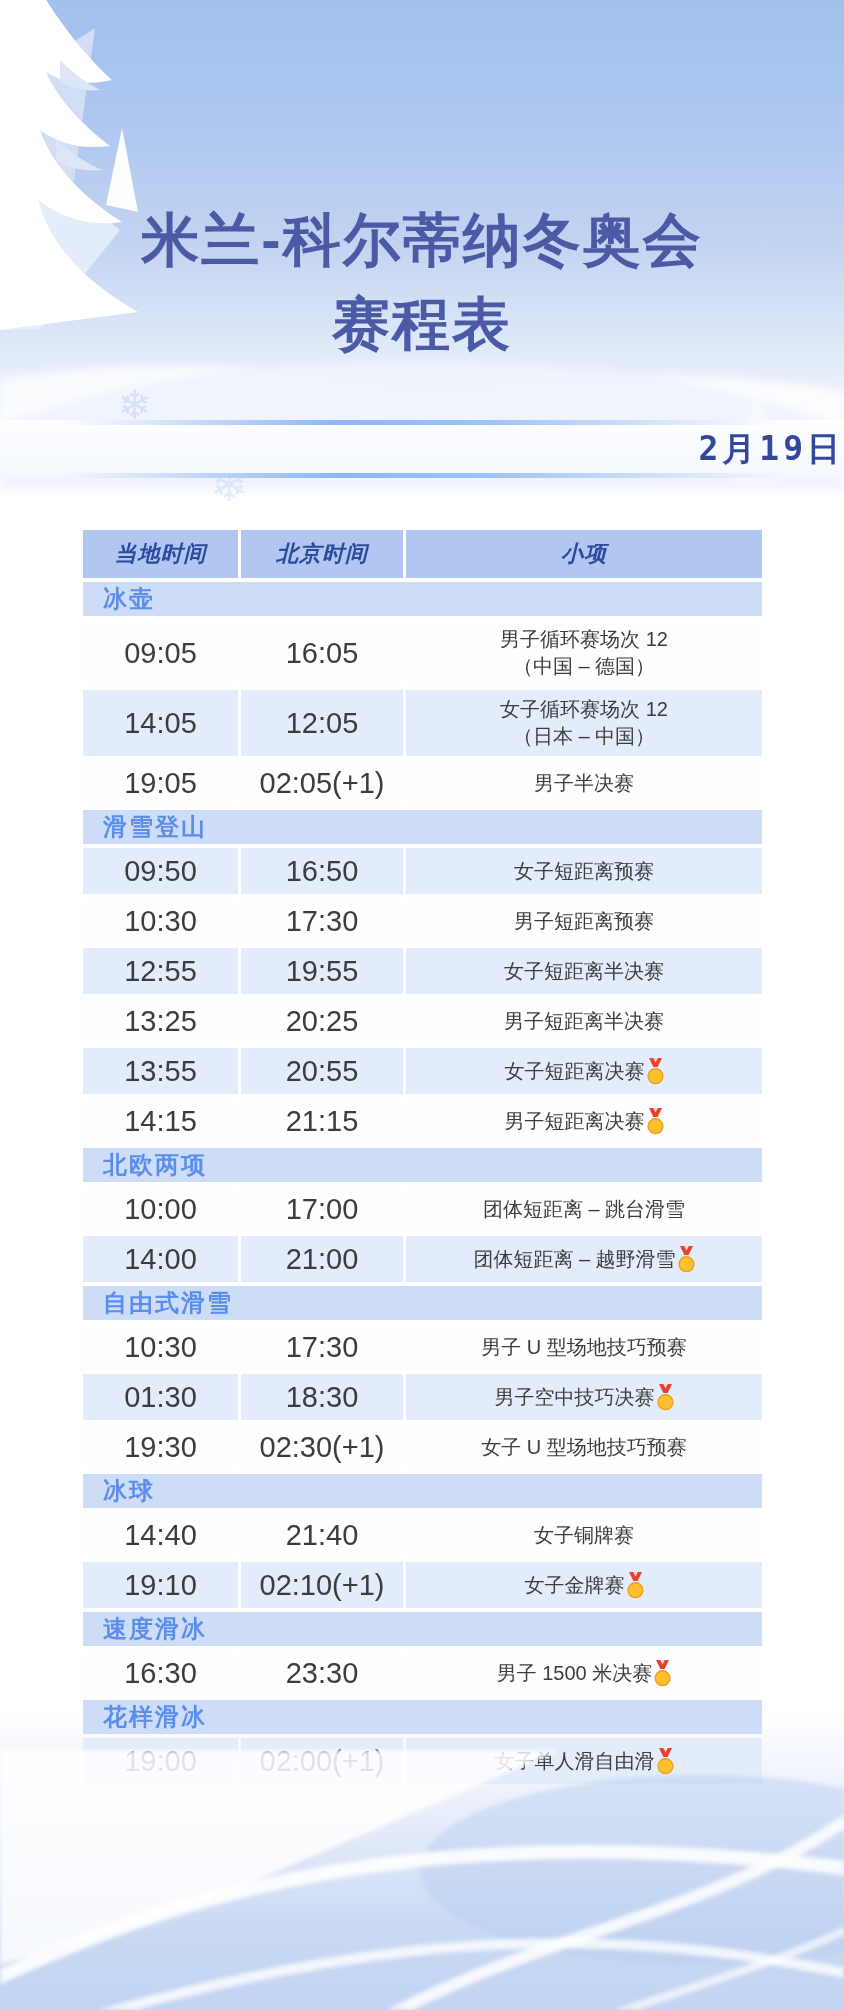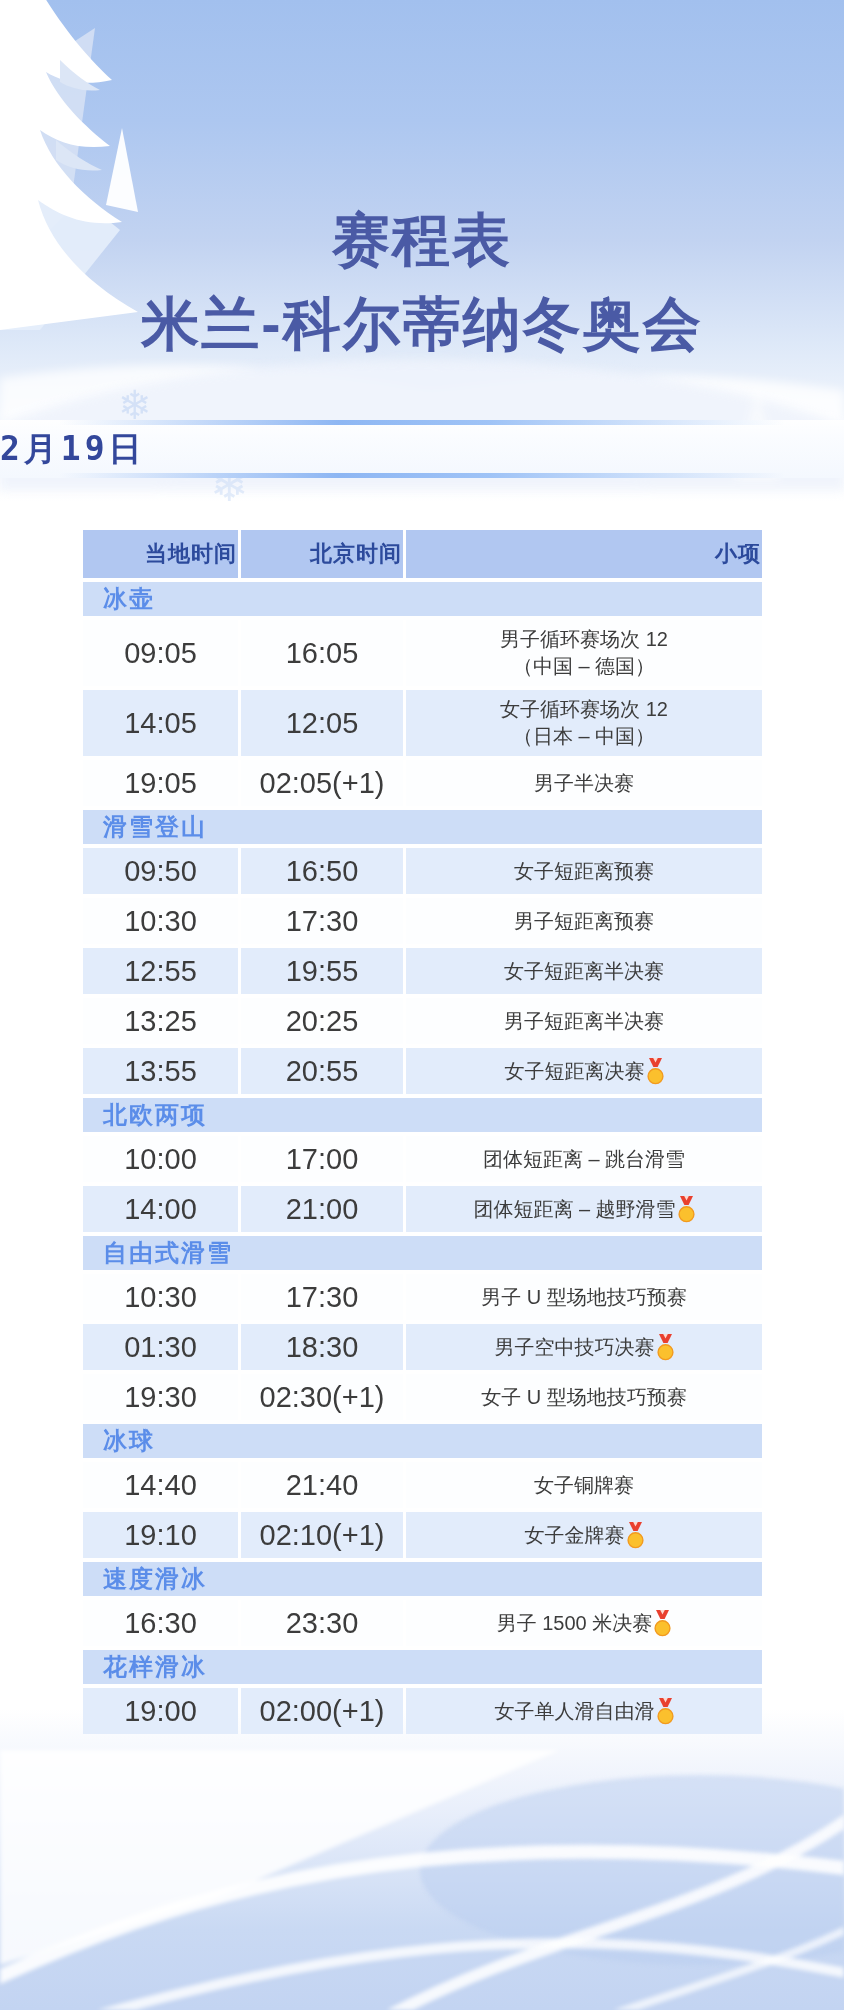--- a/index.html
+++ b/index.html
@@ -20,21 +20,21 @@
   .flake2{top:458px; left:210px; font-size:46px; color:rgba(200,218,245,.5);}
 
   .title{
     position:absolute; top:198px; left:0; width:844px; text-align:center;
     font-size:58px; line-height:84px; font-weight:bold; letter-spacing:2px;
     color:var(--title,#4a5aa5);
   }
   .banner{
     position:absolute; top:420px; left:0; width:844px; height:58px;
     background:linear-gradient(180deg, rgba(255,255,255,.95), #fafcff 30%, #f4f8fe);
-    display:flex; align-items:center; justify-content:flex-start;
+    display:flex; align-items:center; justify-content:flex-end;
   }
   .banner .edge{
     position:absolute; left:0; width:844px; height:5px;
     background:linear-gradient(90deg, rgba(130,175,242,0) 7%,
       rgba(130,175,242,.9) 40%, rgba(154,192,246,.95) 58%, rgba(130,175,242,0) 93%);
   }
   .banner .edge.top{top:0;}
   .banner .edge.bot{bottom:0;}
   .date-text{
     font-size:33px; font-weight:bold; letter-spacing:4px;
@@ -42,21 +42,21 @@
     font-family:"DejaVu Sans Mono","Liberation Sans",sans-serif;
   }
 
   table.sched{
     position:absolute; top:526px; left:80px; width:685px;
     border-collapse:separate; border-spacing:3px 4px; table-layout:fixed;
   }
   table.sched th{
     height:46px; background:var(--header_bg,#b1c7f1);
     color:var(--header_text,#2c4a9c); font-size:22px; font-weight:bold;
-    text-align:right; letter-spacing:1px;
+    text-align:center; letter-spacing:1px;font-style:italic;
   }
   td.section-cell{
     height:28px; background:var(--section_bg,#cdddf7);
     color:var(--section_text,#5b8de9); font-size:24px; font-weight:bold;
     text-align:left; padding-left:20px; letter-spacing:2px;
   }
   tr.data td{ text-align:center; vertical-align:middle; color:var(--cell_text,#3c3c3c); }
   tr.data.white td{ background:var(--row_white,#fdfeff); }
   tr.data.blue  td{ background:var(--row_blue,#e2ecfb); }
   td.time{
@@ -88,22 +88,22 @@
     <ellipse cx="180" cy="330" rx="520" ry="215" fill="#ffffff" opacity="0.75"></ellipse>
     <ellipse cx="640" cy="355" rx="560" ry="230" fill="#ffffff" opacity="0.8"></ellipse>
     <ellipse cx="420" cy="300" rx="560" ry="190" fill="#eef3fc" opacity="0.9"></ellipse>
     <polygon points="735,230 757,138 780,230" fill="#ffffff" opacity="0.55"></polygon>
   </svg>
 
   <span class="flake flake1">❄</span>
   <span class="flake flake2">❄</span>
 
   <div class="title">
+    <div>米兰-科尔蒂纳冬奥会</div>
     <div>赛程表</div>
-    <div>米兰-科尔蒂纳冬奥会</div>
   </div>
 
   <div class="banner">
     <div class="edge top"></div>
     <div class="date-text">2月19日</div>
     <div class="edge bot"></div>
   </div>
 
   <table class="sched" id="schedule-table">
     <colgroup>
@@ -170,20 +170,32 @@
           <td class="time">20:25</td>
           <td class="event"><div class="ev-wrap">
               <span><span>男子短距离半决赛</span></span>
             </div></td>
         </tr>
         <tr class="data blue">
           <td class="time">13:55</td>
           <td class="time">20:55</td>
           <td class="event"><div class="ev-wrap">
               <span><span>女子短距离决赛</span></span>
+              <span class="medal"><svg width="17" height="27" viewBox="0 0 17 27">
+                  <path d="M2 0 L15 0 L10.6 9 L6.4 9 Z" fill="#e9402f"></path>
+                  <path d="M6.2 0 L10.8 0 L8.5 4.6 Z" fill="#ffd9d0"></path>
+                  <circle cx="8.5" cy="18.2" r="7.4" fill="#fbc02d" stroke="#f29a1f" stroke-width="1.4"></circle>
+                </svg></span>
+            </div></td>
+        </tr>
+        <tr class="data white">
+          <td class="time">14:15</td>
+          <td class="time">21:15</td>
+          <td class="event"><div class="ev-wrap">
+              <span><span>男子短距离决赛</span></span>
               <span class="medal"><svg width="17" height="27" viewBox="0 0 17 27">
                   <path d="M2 0 L15 0 L10.6 9 L6.4 9 Z" fill="#e9402f"></path>
                   <path d="M6.2 0 L10.8 0 L8.5 4.6 Z" fill="#ffd9d0"></path>
                   <circle cx="8.5" cy="18.2" r="7.4" fill="#fbc02d" stroke="#f29a1f" stroke-width="1.4"></circle>
                 </svg></span>
             </div></td>
         </tr>
         <tr>
           <td class="section-cell" colspan="3">北欧两项</td>
         </tr>

